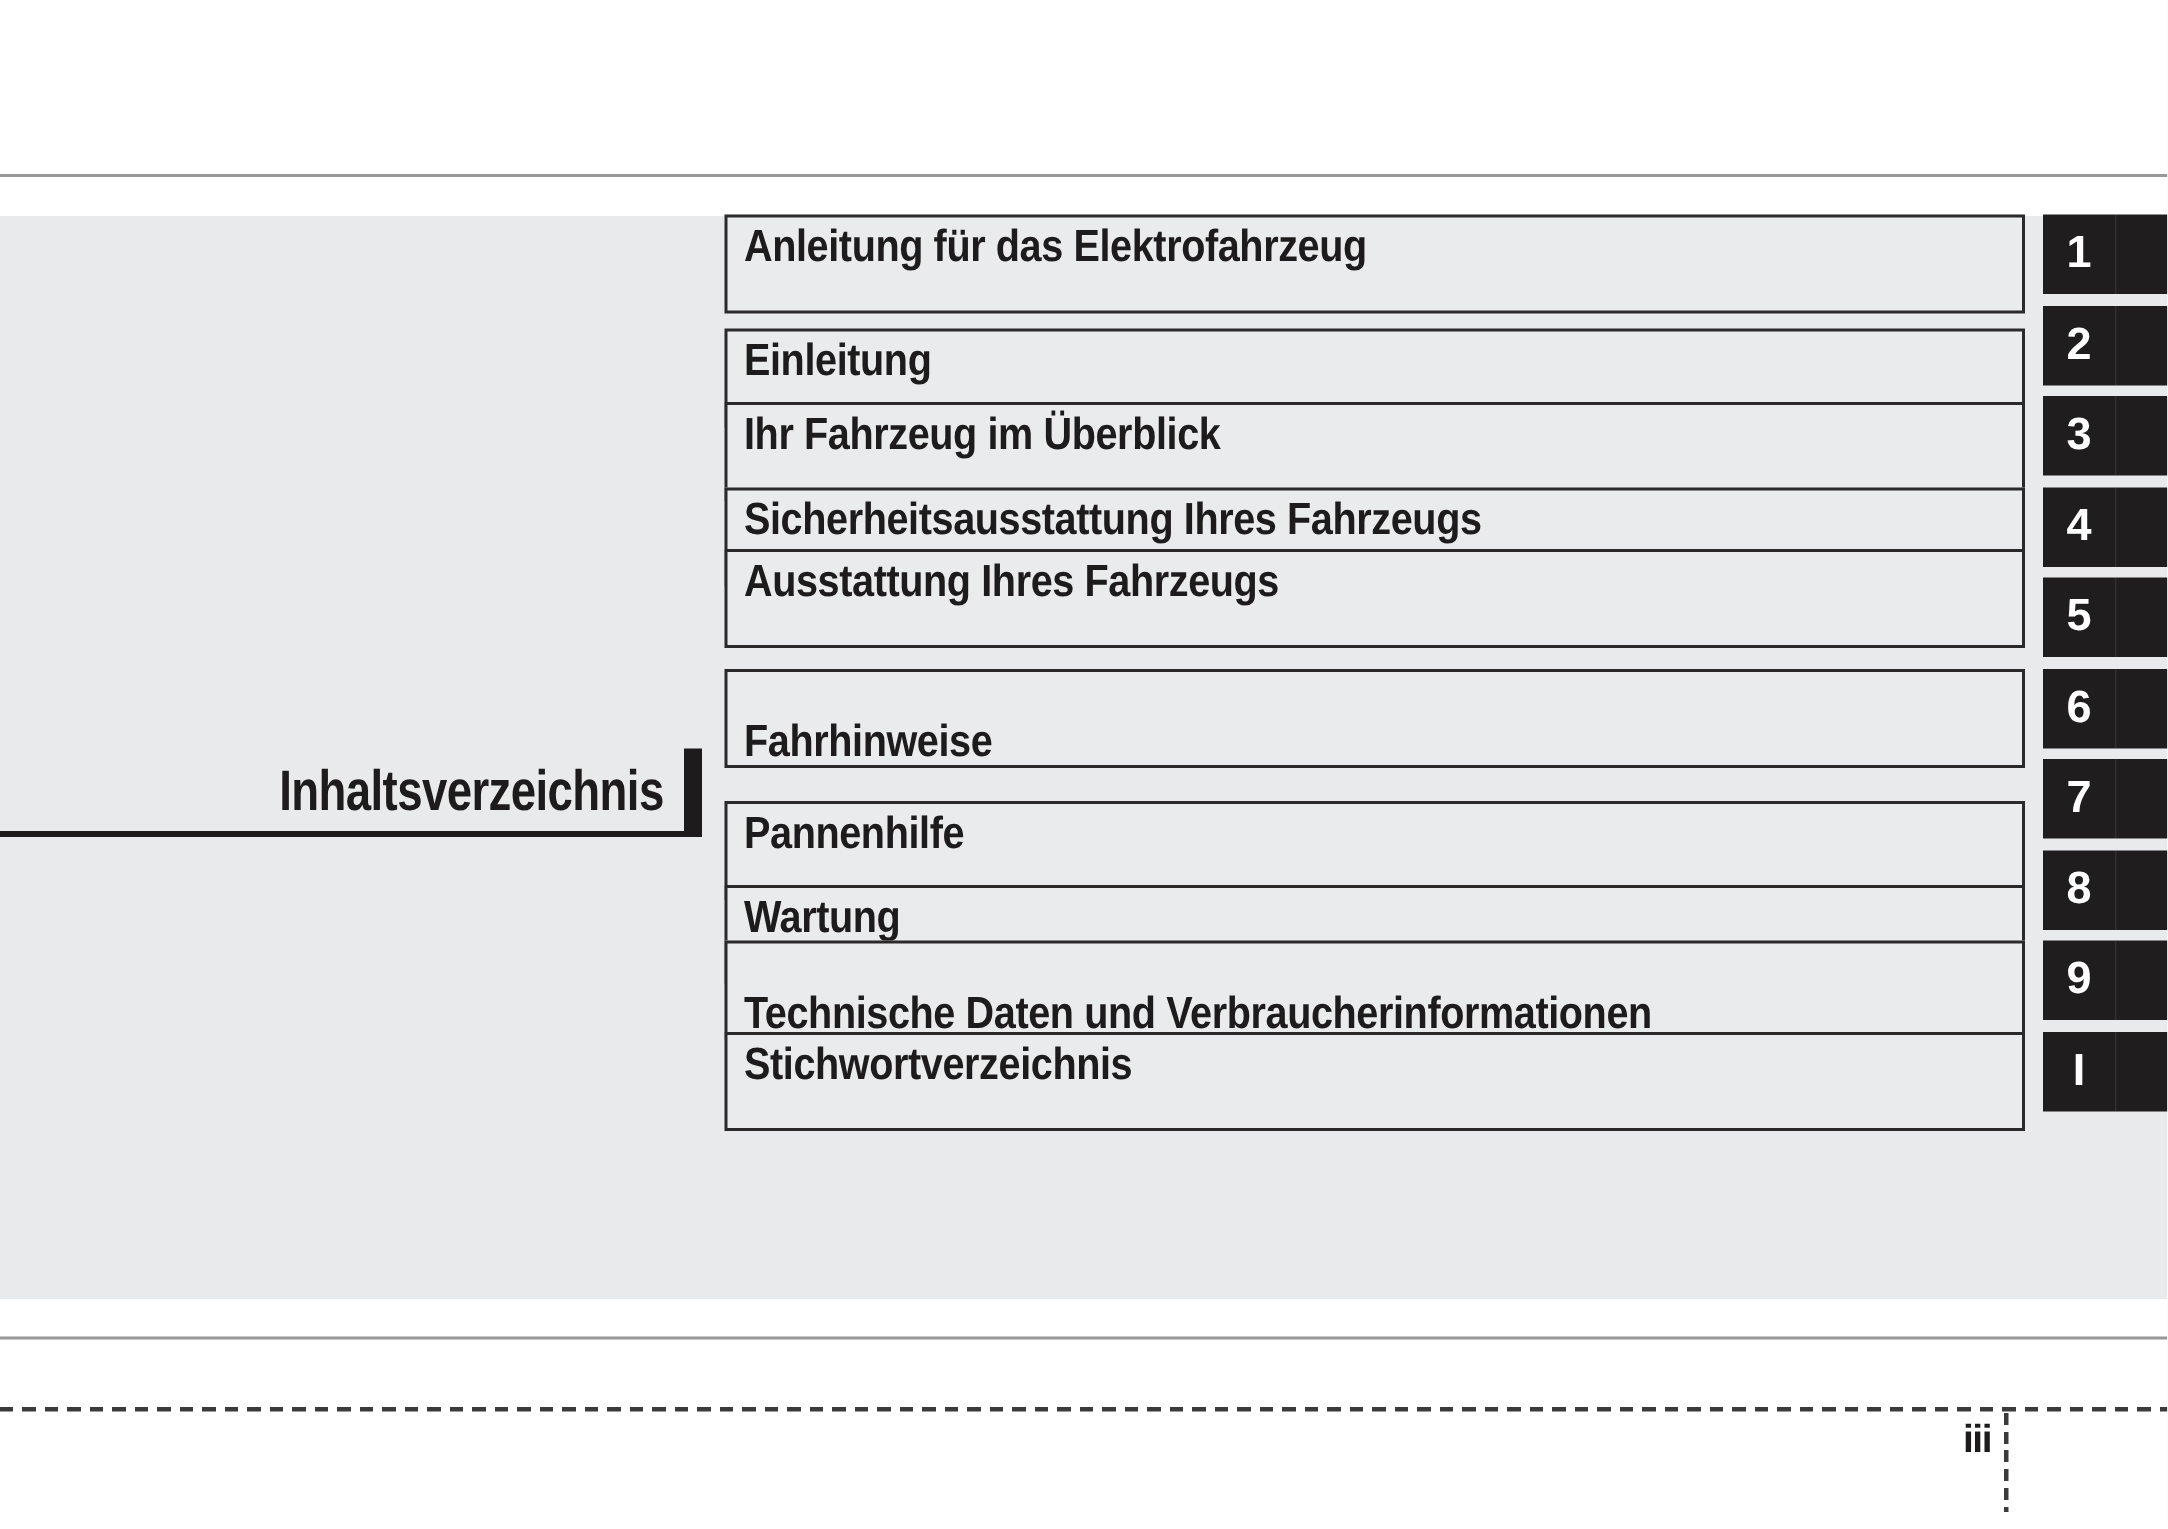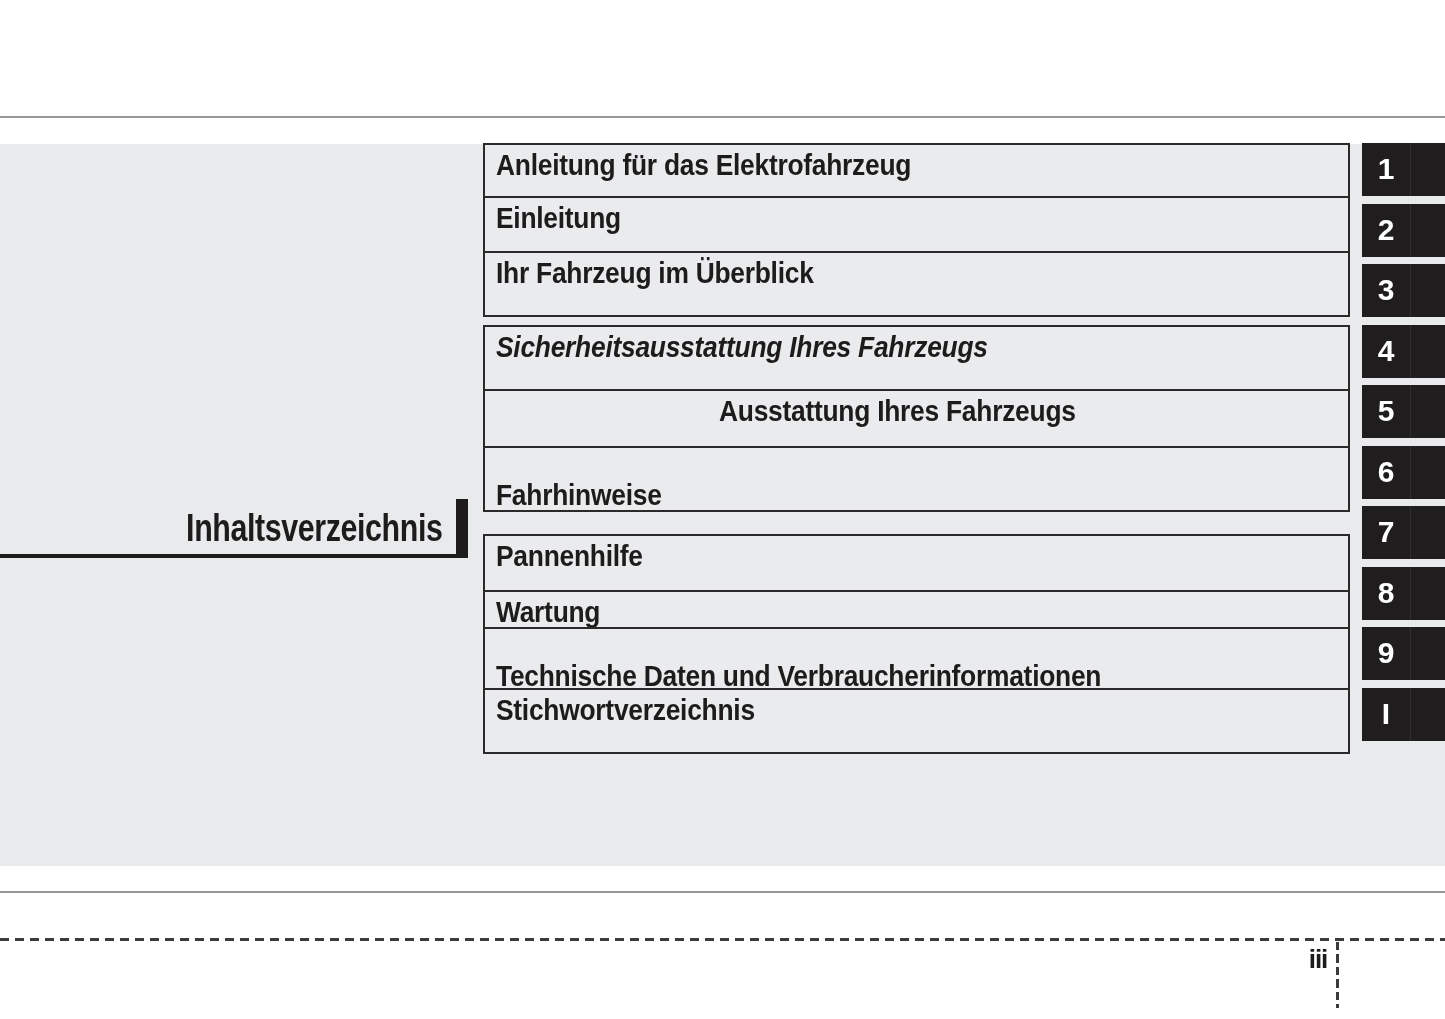--- a/index.html
+++ b/index.html
@@ -144,30 +144,30 @@
   <div class="band"></div>
 
   <div class="page-title">Inhaltsverzeichnis</div>
   <div class="title-accent-bar"></div>
   <div class="title-underline"></div>
 
   <div>
       <div class="chapter-box" style="top: 143px;">
         <span class="chapter-label">Anleitung für das Elektrofahrzeug</span>
       </div>
-      <div class="chapter-box" style="top: 196px;">
+      <div class="chapter-box" style="top: 219px;">
         <span class="chapter-label">Einleitung</span>
       </div>
-      <div class="chapter-box" style="top: 251px;">
+      <div class="chapter-box" style="top: 268px;">
         <span class="chapter-label">Ihr Fahrzeug im Überblick</span>
       </div>
-      <div class="chapter-box" style="top: 325px; font-style: italic;">
+      <div class="chapter-box" style="top: 325px;">
         <span class="chapter-label">Sicherheitsausstattung Ihres Fahrzeugs</span>
       </div>
-      <div class="chapter-box" style="top: 389px; justify-content: center;">
+      <div class="chapter-box" style="top: 366px;">
         <span class="chapter-label">Ausstattung Ihres Fahrzeugs</span>
       </div>
       <div class="chapter-box" style="top: 446px; align-items: flex-end;">
         <span class="chapter-label">Fahrhinweise</span>
       </div>
       <div class="chapter-box" style="top: 534px;">
         <span class="chapter-label">Pannenhilfe</span>
       </div>
       <div class="chapter-box" style="top: 590px;">
         <span class="chapter-label">Wartung</span>

